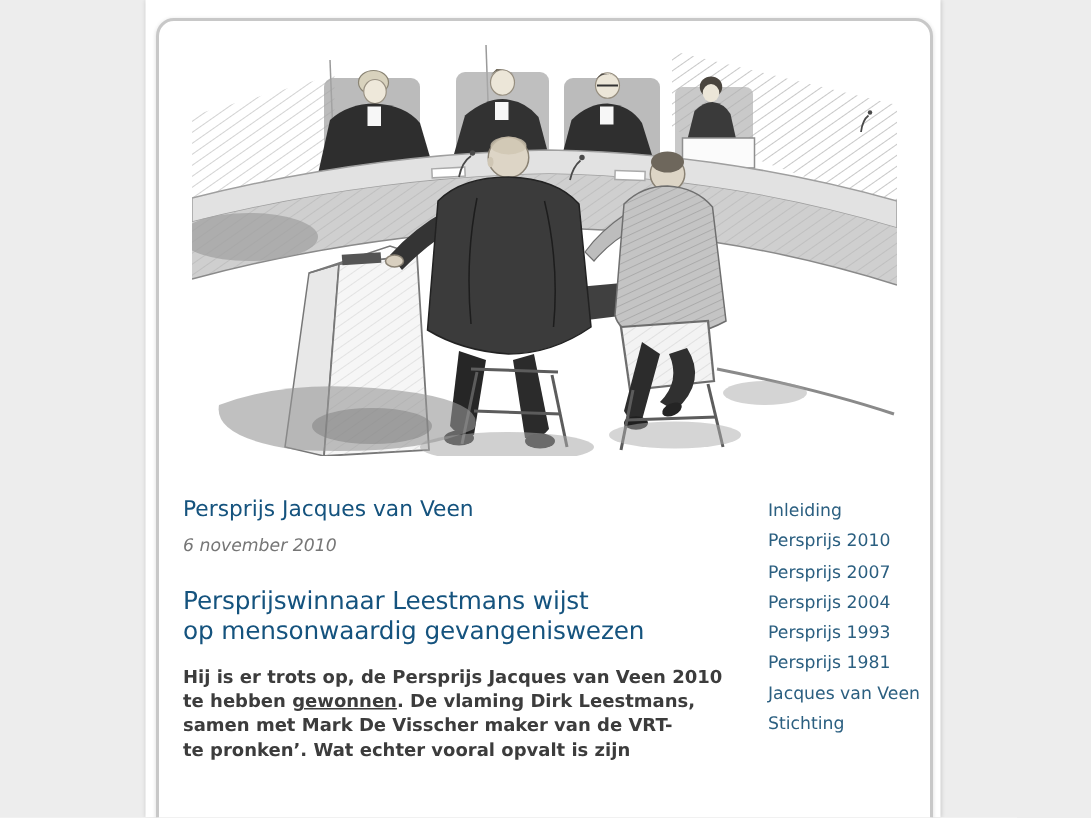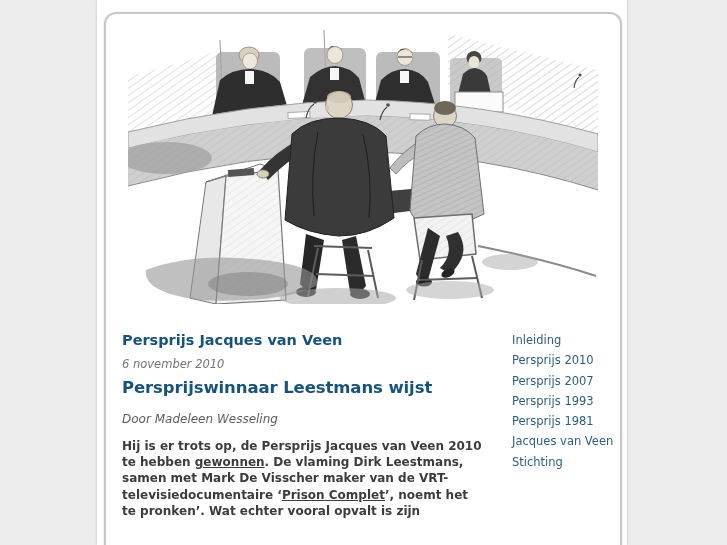--- a/index.html
+++ b/index.html
@@ -16,26 +16,26 @@
   .card {
     position:absolute; left:7px; right:5px; top:12px; bottom:-40px;
     background:#ffffff; border:2px solid var(--card-border,#c8c8c8);
     border-radius:12px; box-shadow:0 1px 3px rgba(0,0,0,.14);
     overflow:hidden;
   }
   .illustration { padding-top:8px; display:flex; justify-content:center; }
   .content-row { display:flex; padding-left:16px; padding-right:2px; }
   .main { width:378px; flex:none; }
   .site-title {
-    display:inline-block; margin-top:28px; font-size:14.5px; font-weight:bold;
+    display:inline-block; margin-top:28px; font-size:14.5px; font-weight:normal;
     color:var(--accent-blue,#15537e); text-decoration:none;
   }
   .date { margin-top:8px; font-size:11.5px; color:var(--muted,#767676);font-style:italic; }
   .headline {
-    margin-top:7px; font-size:16.5px; line-height:20px; font-weight:bold;
+    margin-top:21px; font-size:16.5px; line-height:20px; font-weight:normal;
     color:var(--accent-blue,#15537e); letter-spacing:-0.1px;
   }
   .byline { margin-top:14px; font-size:12px; font-style:italic; color:#5d5d5d; }
   .paragraph { margin-top:12px; font-size:12px; font-weight:bold; color:var(--body-text,#3c3c3c); }
   .pline { line-height:16.2px; white-space:nowrap; }
   .inline-link { color:inherit; text-decoration:underline; cursor:pointer;text-align:center; }
   .sidebar { flex:none; width:110px; margin-left:12px; padding-top:26px; }
   .side-link {
     display:block; line-height:20.3px; font-size:11.5px;
     color:var(--link-blue,#2b5f80); text-decoration:none; cursor:pointer;
@@ -171,34 +171,34 @@
           </g>
         </svg>
       </div>
 
       <div class="content-row">
         <div class="main">
           <a href="#" class="site-title">Persprijs Jacques van Veen</a>
           <div class="date">6 november 2010</div>
           <h1 class="headline">
             <span>Persprijswinnaar Leestmans wijst</span><br>
+            <span>op mensonwaardig gevangeniswezen</span>
           </h1>
-          <div class="byline">Door Madeleen Wesseling</div>
           <div class="paragraph" id="paragraph">
               <div class="pline"><span>Hij is er trots op, de Persprijs Jacques van Veen 2010</span></div>
               <div class="pline"><span>te hebben </span><a href="#" class="inline-link">gewonnen</a><span>. De vlaming Dirk Leestmans,</span></div>
               <div class="pline"><span>samen met Mark De Visscher maker van de VRT-</span></div>
-              <div class="pline"><span>televisiedocumentaire ‘</span><a href="#" class="inline-link">Prison Complet</a><span>’, noemt het</span></div>
               <div class="pline"><span>te pronken’. Wat echter vooral opvalt is zijn</span></div>
             </div>
         </div>
         <nav class="sidebar" id="sidebar">
             <a class="side-link" href="#">Inleiding</a>
             <a class="side-link" href="#">Persprijs 2010</a>
             <a class="side-link" href="#">Persprijs 2007</a>
+            <a class="side-link" href="#">Persprijs 2004</a>
             <a class="side-link" href="#">Persprijs 1993</a>
             <a class="side-link" href="#">Persprijs 1981</a>
             <a class="side-link" href="#">Jacques van Veen</a>
             <a class="side-link" href="#">Stichting</a>
           </nav>
       </div>
 
     </div>
   </div>
 </div>

